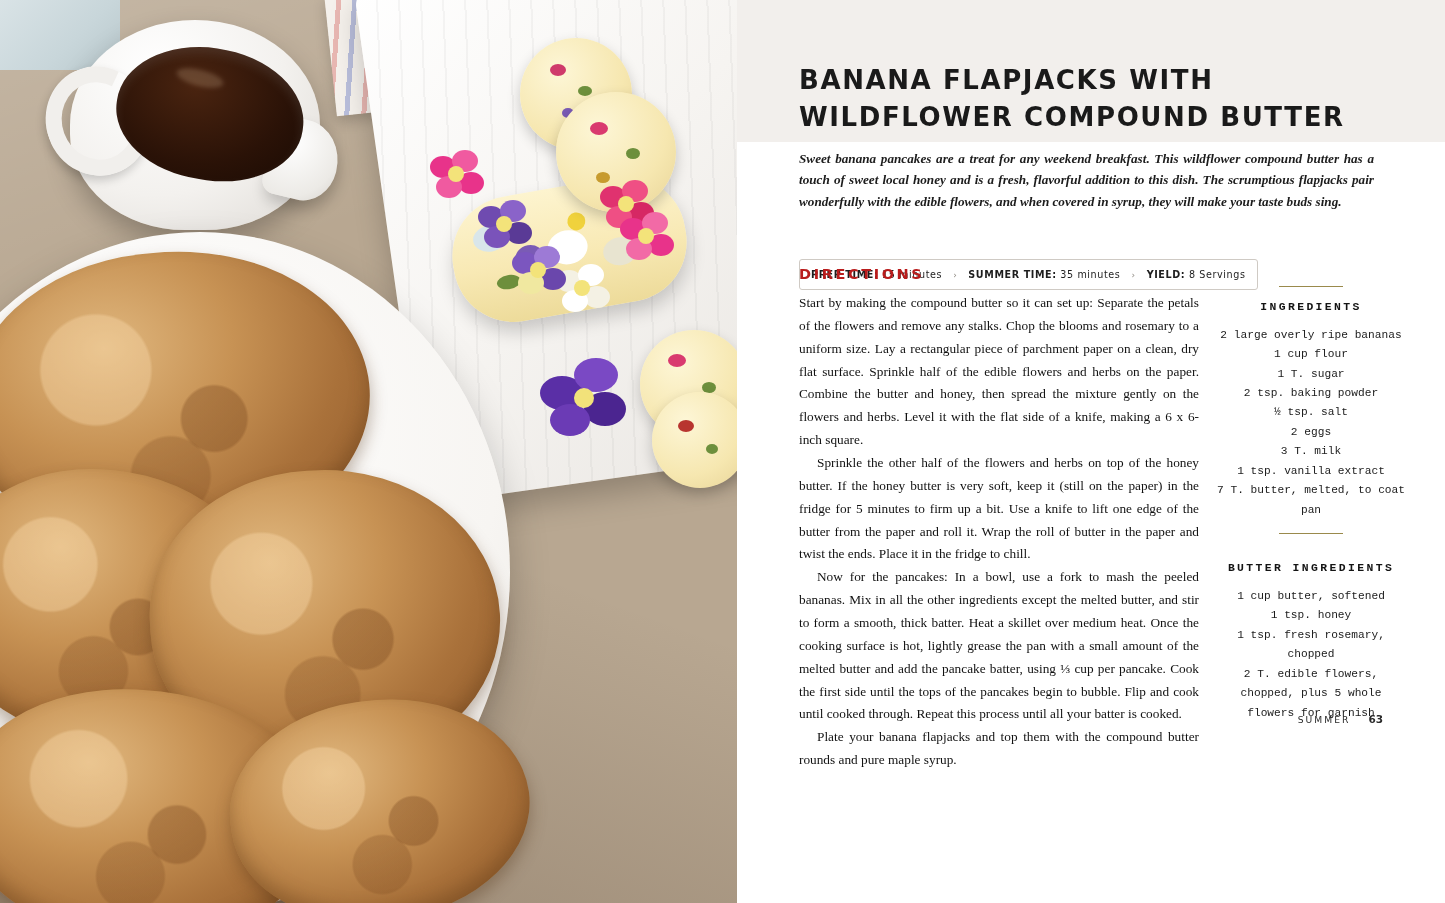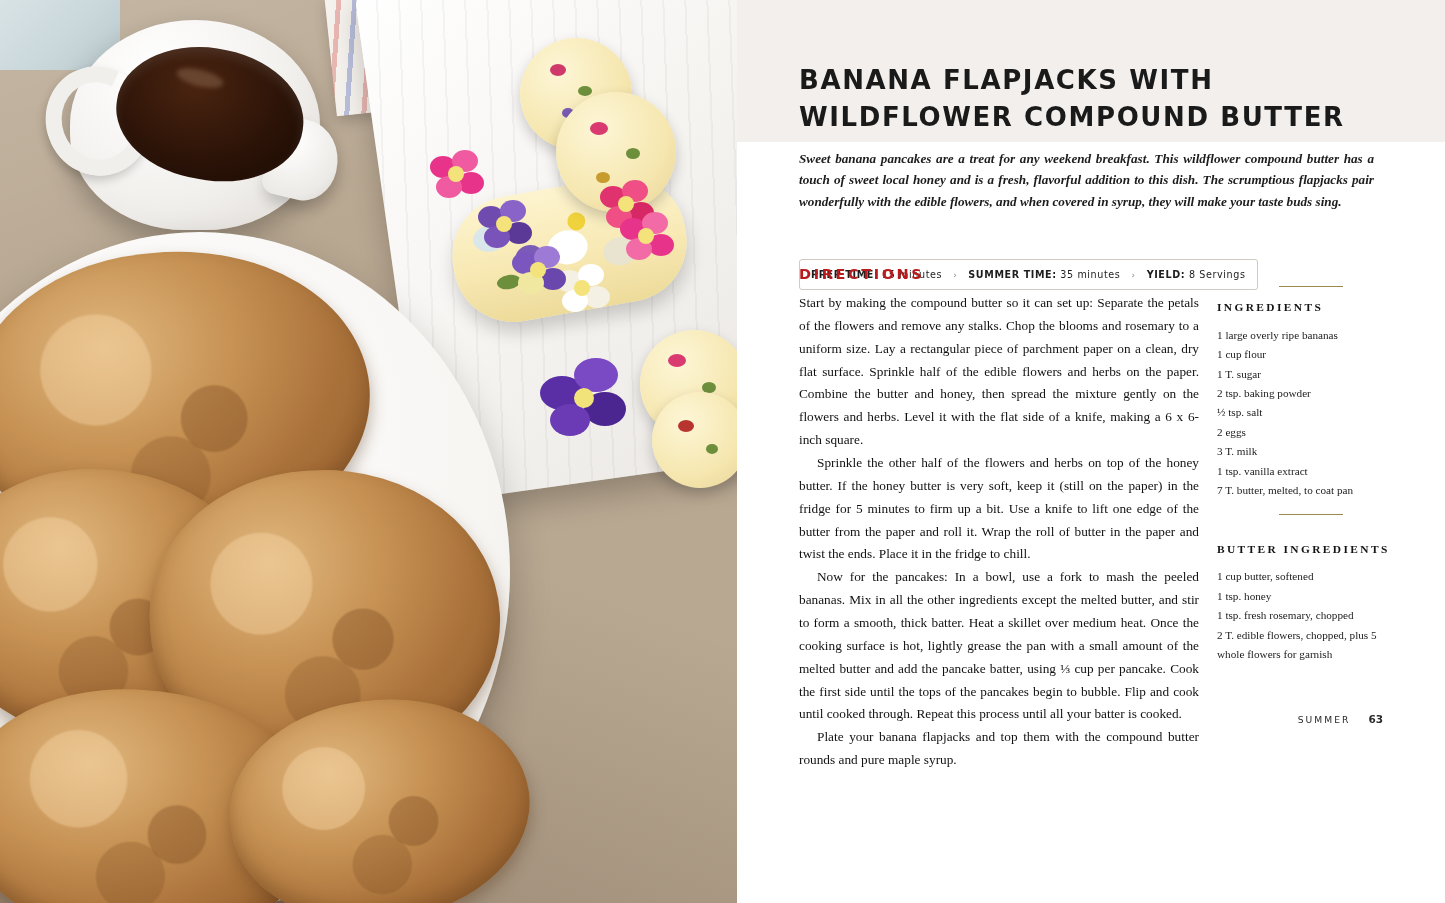--- a/index.html
+++ b/index.html
@@ -296,22 +296,22 @@
     color: #111111;
     text-align: justify;
   }
   .body-col p { margin: 0; text-indent: 0; }
   .body-col p + p { text-indent: 18px; }
 
   .side-col {
     position: absolute;
     left: 480px; top: 286px;
     width: 188px;
-    text-align: left;
-    font-family: Liberation Serif, serif;
+    text-align: center;
+    font-family: Liberation Mono, monospace;
     color: #141414;
   }
   .rule {
     width: 64px; height: 1px;
     background: #9a8a4c;
     margin: 0 auto 12px auto;
   }
   .rule-bottom {
     width: 64px; height: 1px;
     background: #9a8a4c;
@@ -487,21 +487,21 @@
       <p>Start by making the compound butter so it can set up: Separate the petals of the flowers and remove any stalks. Chop the blooms and rosemary to a uniform size. Lay a rectangular piece of parchment paper on a clean, dry flat surface. Sprinkle half of the edible flowers and herbs on the paper. Combine the butter and honey, then spread the mixture gently on the flowers and herbs. Level it with the flat side of a knife, making a 6 x 6-inch square.</p>
       <p>Sprinkle the other half of the flowers and herbs on top of the honey butter. If the honey butter is very soft, keep it (still on the paper) in the fridge for 5 minutes to firm up a bit. Use a knife to lift one edge of the butter from the paper and roll it. Wrap the roll of butter in the paper and twist the ends. Place it in the fridge to chill.</p>
       <p>Now for the pancakes: In a bowl, use a fork to mash the peeled bananas. Mix in all the other ingredients except the melted butter, and stir to form a smooth, thick batter.  Heat a skillet over medium heat. Once the cooking surface is hot, lightly grease the pan with a small amount of the melted butter and add the pancake batter, using ⅓ cup per pancake. Cook the first side until the tops of the pancakes begin to bubble. Flip and cook until cooked through. Repeat this process until all your batter is cooked.</p>
       <p>Plate your banana flapjacks and top them with the compound butter rounds and pure maple syrup.</p>
     </div>
 
     <div class="side-col">
       <div class="rule"></div>
       <div class="side-title">INGREDIENTS</div>
       <ul class="ing-list">
-        <li>1 large overly ripe bananas</li>
+        <li>2 large overly ripe bananas</li>
         <li>1 cup flour</li>
         <li>1 T. sugar</li>
         <li>2 tsp. baking powder</li>
         <li>½ tsp. salt</li>
         <li>2 eggs</li>
         <li>3 T. milk</li>
         <li>1 tsp. vanilla extract</li>
         <li>7 T. butter, melted, to coat pan</li>
       </ul>
       <div class="rule-bottom"></div>

